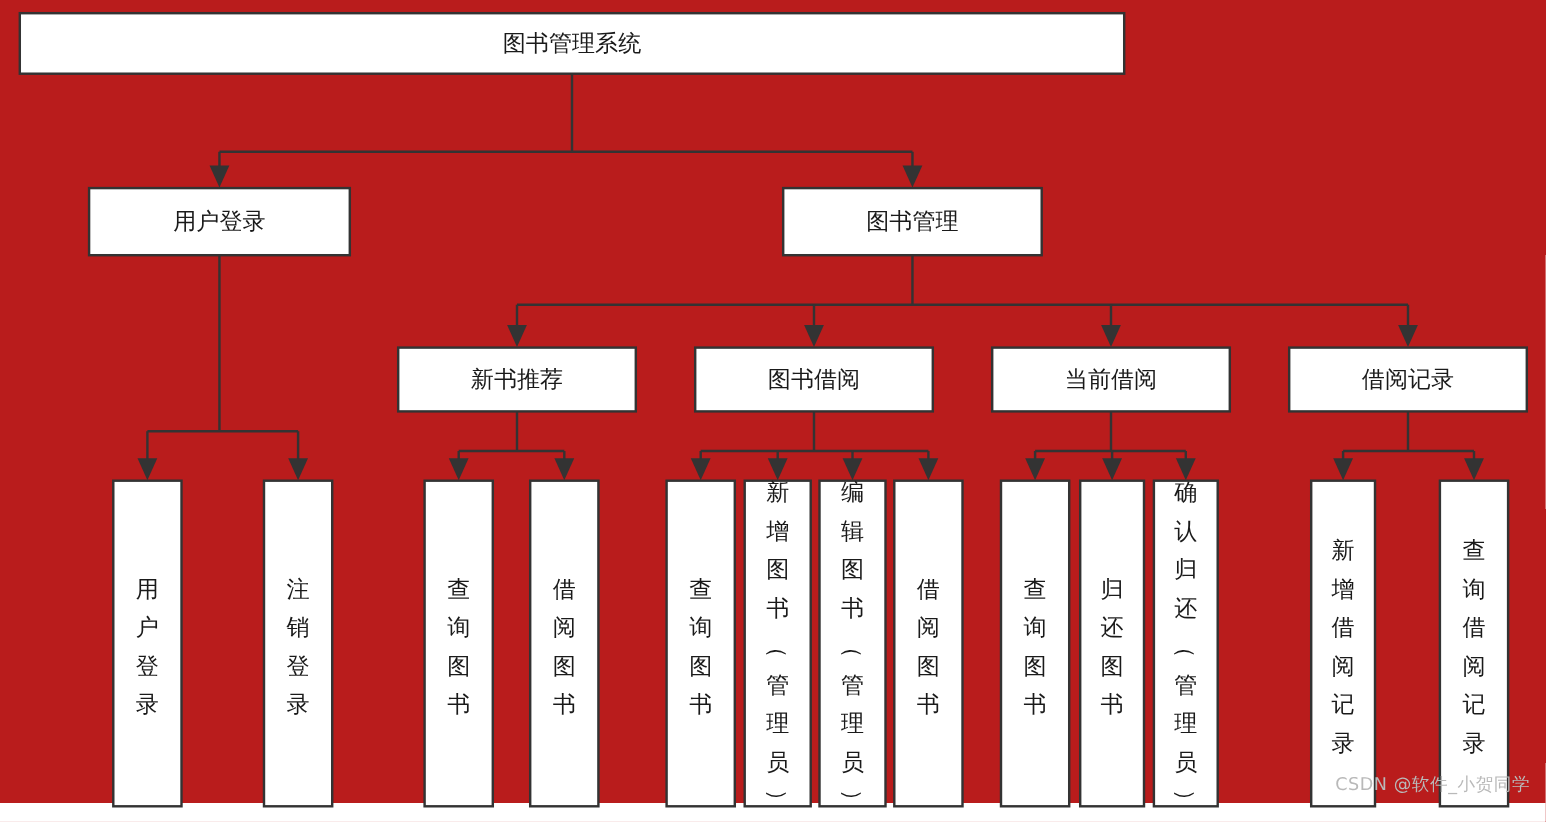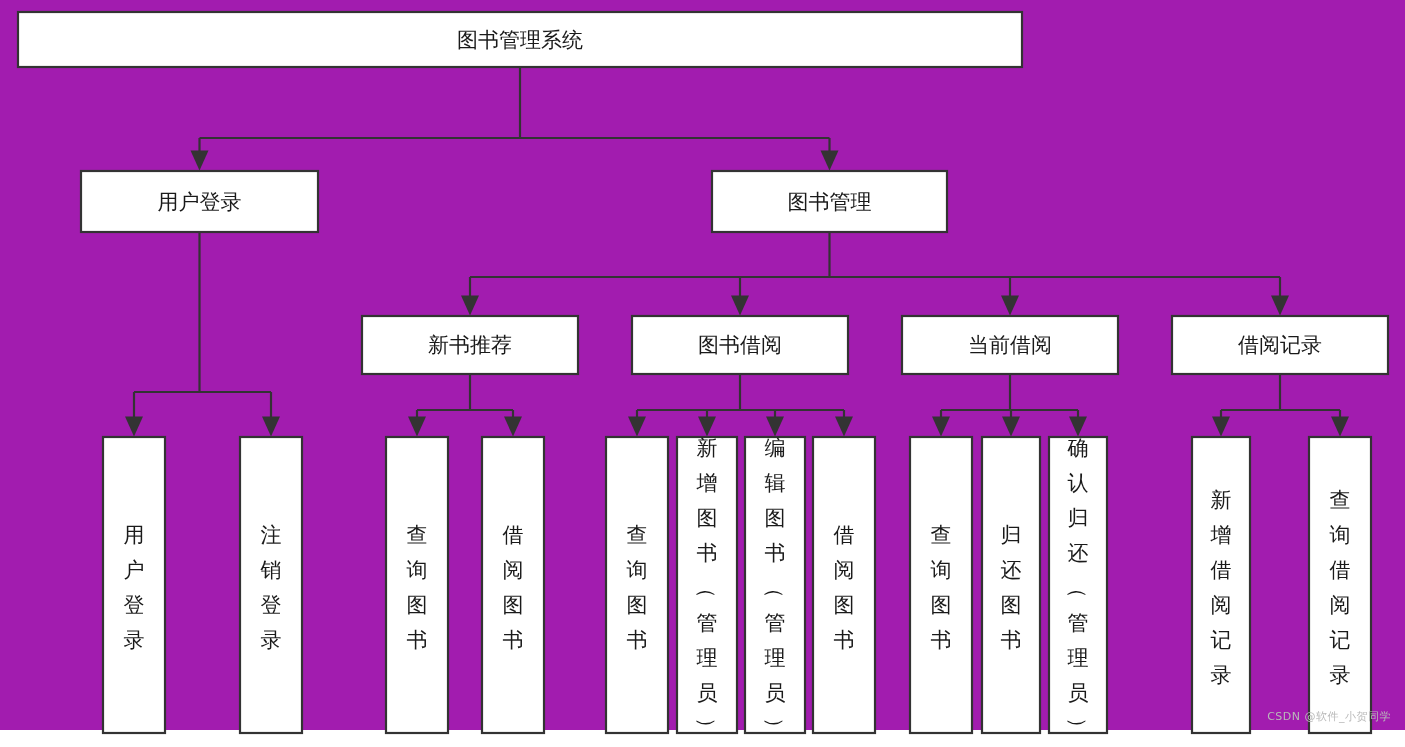--- a/index.html
+++ b/index.html
@@ -12,21 +12,21 @@
     width: 1405px;
     height: 747px;
     font-family: "DejaVu Sans", "Liberation Sans", sans-serif;
     overflow: hidden;
     position: relative;
   }
   #diagram-root {
     position: relative;
     width: 1405px;
     height: 730px;
-    background: #a21caf;
+    background: #b91c1c;
     text-decoration: underline;
   }
   svg.diagram {
     position: absolute;
     left: 0;
     top: 0;
     width: 1405px;
     height: 747px;
     display: block;
   }
@@ -56,21 +56,21 @@
     font-family: "DejaVu Sans", "Liberation Sans", sans-serif;
     font-size: 21px;
     fill: #1a1a1a;
     text-anchor: middle;
   }
   .watermark {
     position: absolute;
     right: 14px;
     bottom: 6px;
     font-family: "DejaVu Sans", "Liberation Sans", sans-serif;
-    font-size: 11px;
+    font-size: 16px;
     color: #b9b9b9;
     letter-spacing: 0.5px;
     white-space: nowrap;
     pointer-events: none;
     user-select: none;
   }
 </style>
 </head>
 <body>
 

